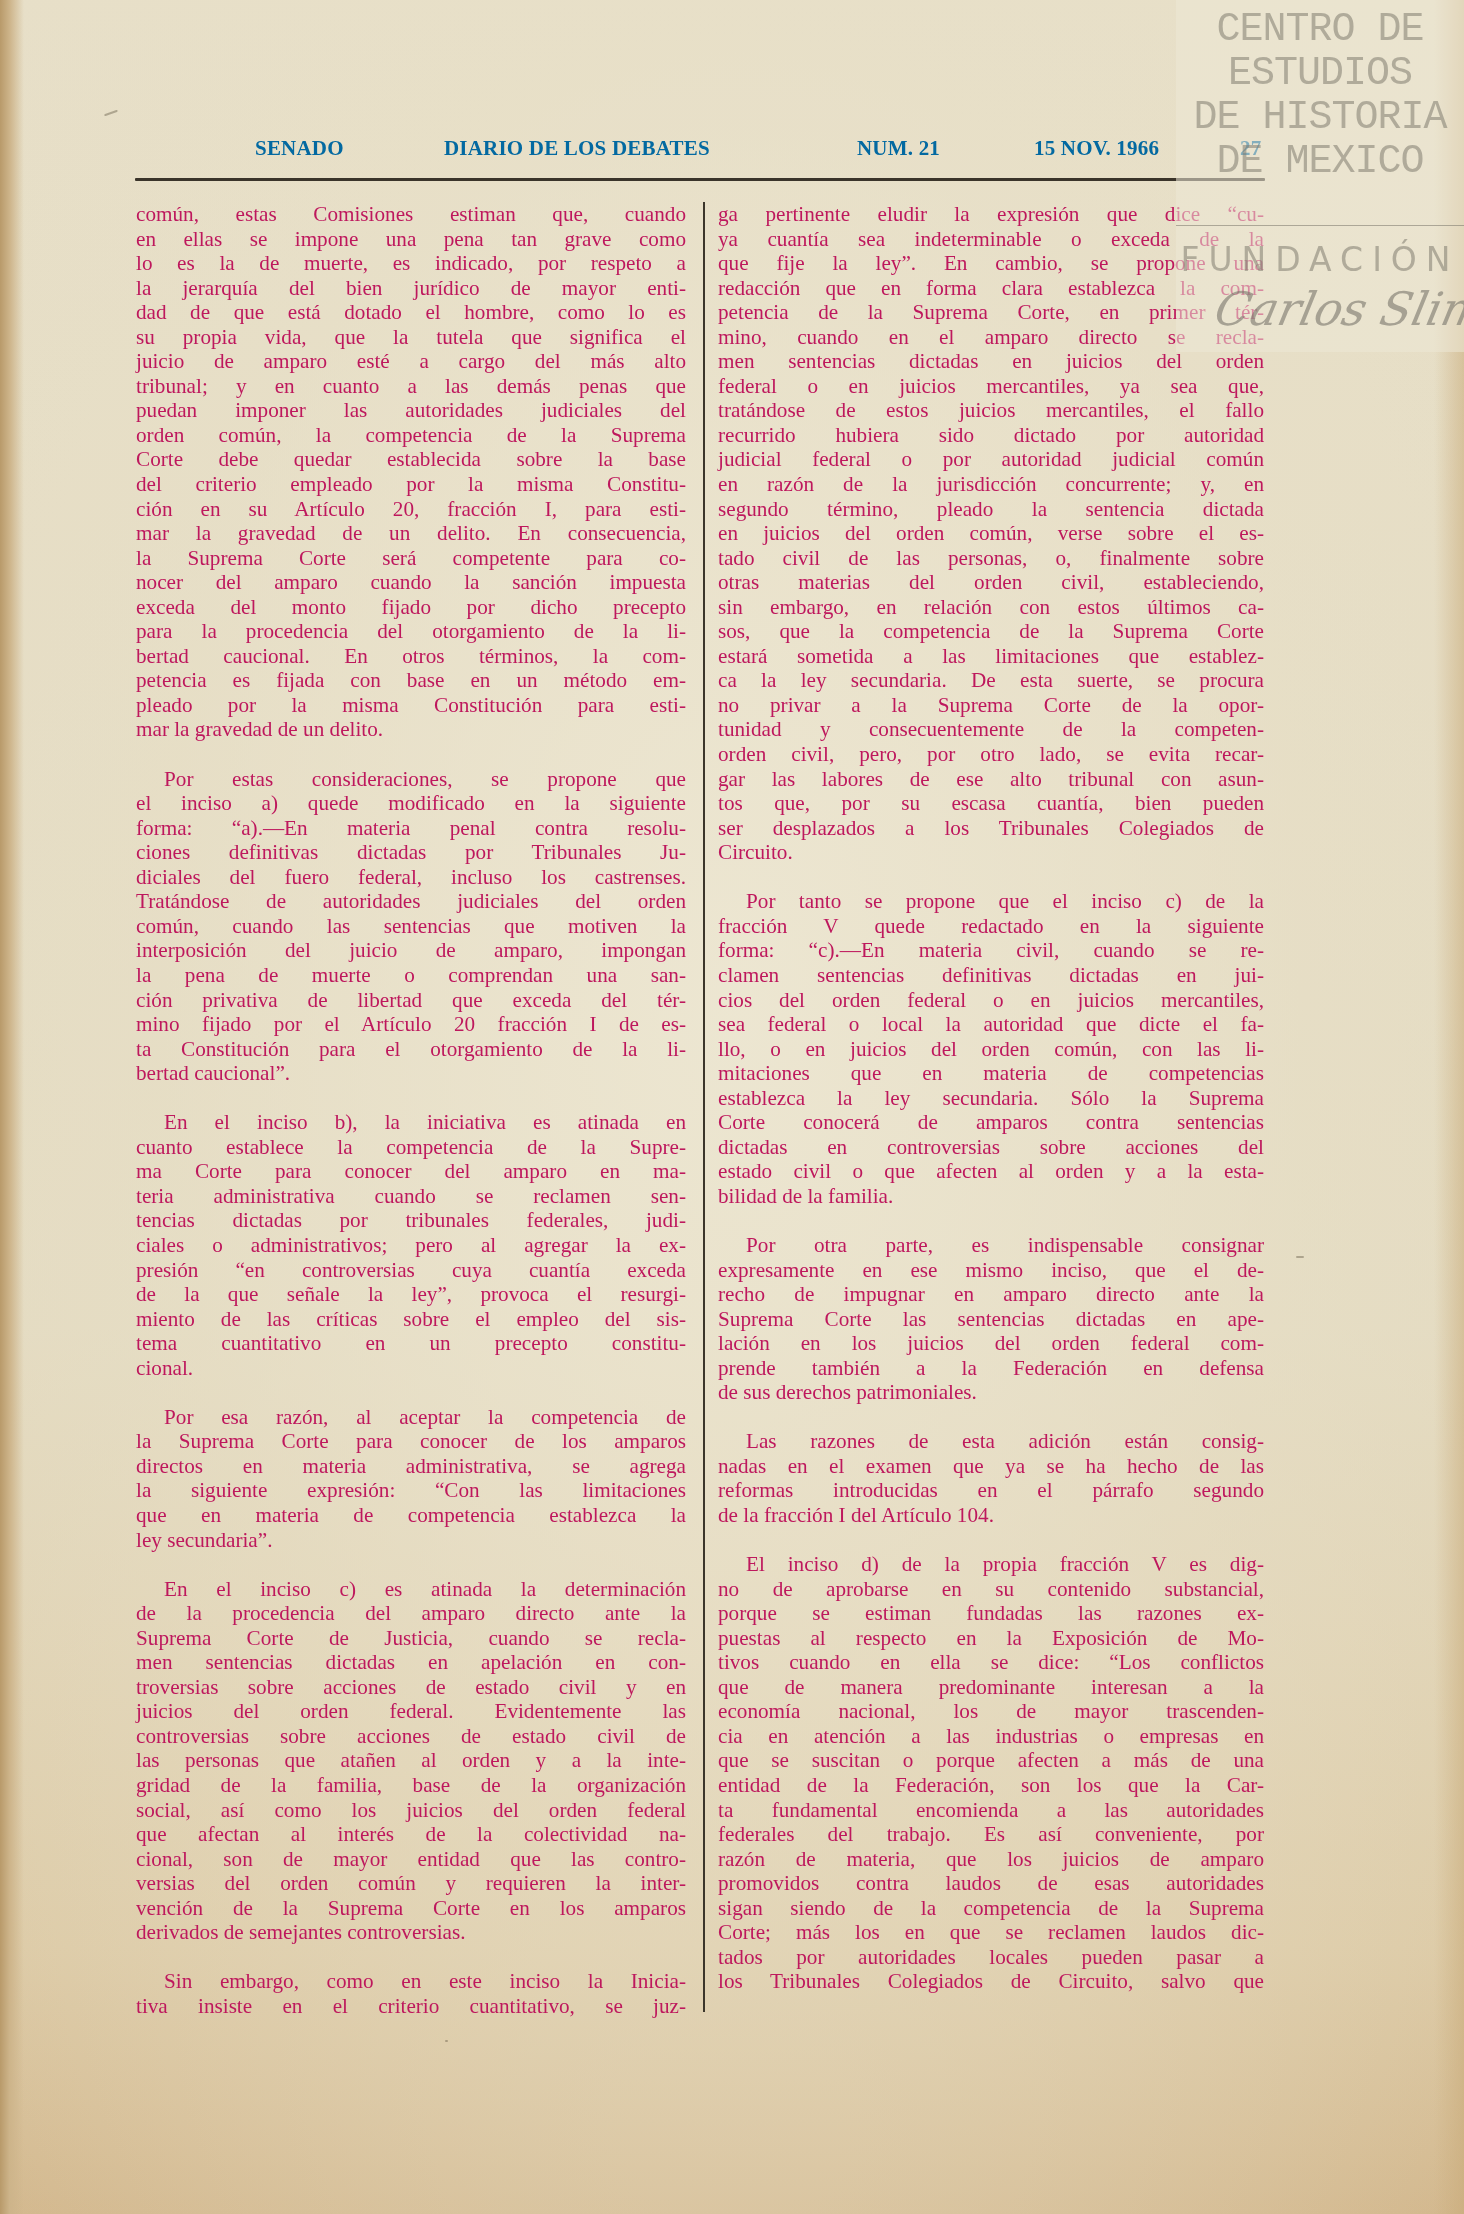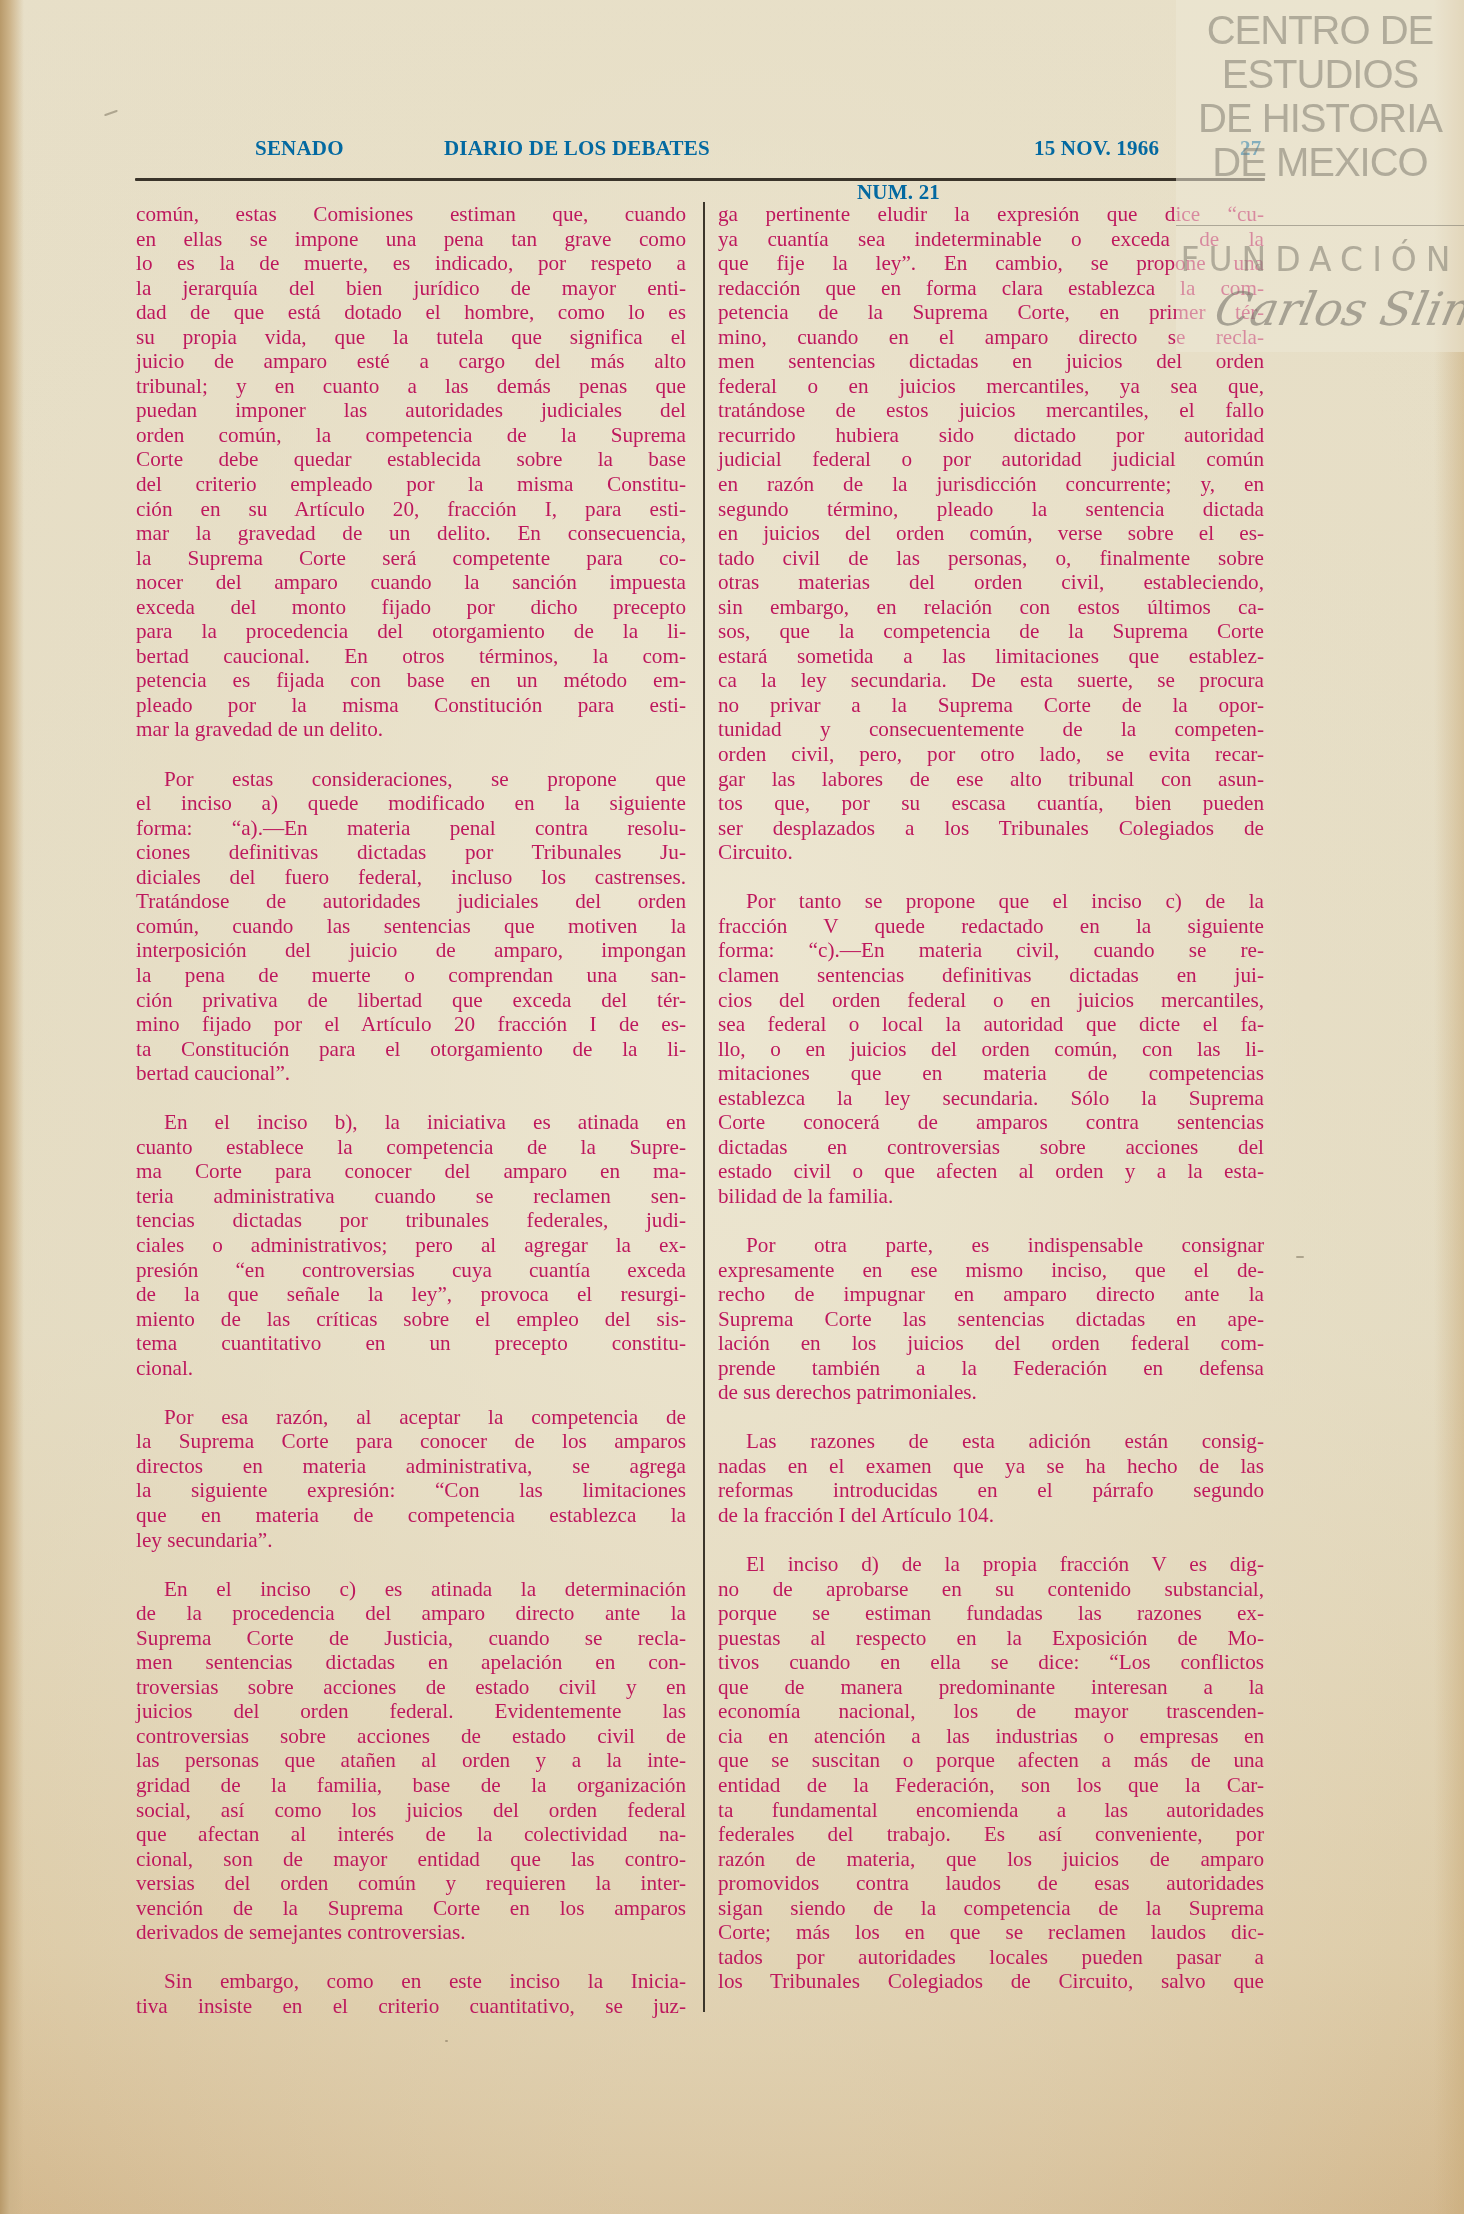--- a/index.html
+++ b/index.html
@@ -94,21 +94,21 @@
       left: 1176px;
       top: 0;
       width: 288px;
       height: 352px;
       background: rgba(236,231,214,0.55);
       color: rgba(128,124,112,0.55);
       text-align: center;
       pointer-events: none;
     }
     .wm-line {
-      font-family: Liberation Sans, sans-serif;
+      font-family: Liberation Mono, monospace;
       font-size: 40px;
       line-height: 44px;
       letter-spacing: -1px;
       white-space: nowrap;
     }
     .wm-block { position: absolute; top: 8px; left: 0; width: 288px; }
     .wm-rule {
       position: absolute;
       top: 225px;
       left: 0;
@@ -148,21 +148,21 @@
 </head>
 <body>
 
 <div class="paper"></div>
 <div class="binding"></div>
 <div class="right-edge"></div>
 
 <div class="header">
   <span style="left:119px;">SENADO</span>
   <span style="left:308px;">DIARIO DE LOS DEBATES</span>
-  <span style="left:721px;margin-top:44px;">NUM. 21</span>
+  <span style="left:721px;">NUM. 21</span>
   <span style="left:898px;">15 NOV. 1966</span>
   <span style="left:1104px;">27</span>
 </div>
 <div class="header-rule"></div>
 
 <div class="divider"></div>
 
 <div class="col left" id="col-left">
     <div class="para">
       <span class="line">común, estas Comisiones estiman que, cuando</span>

